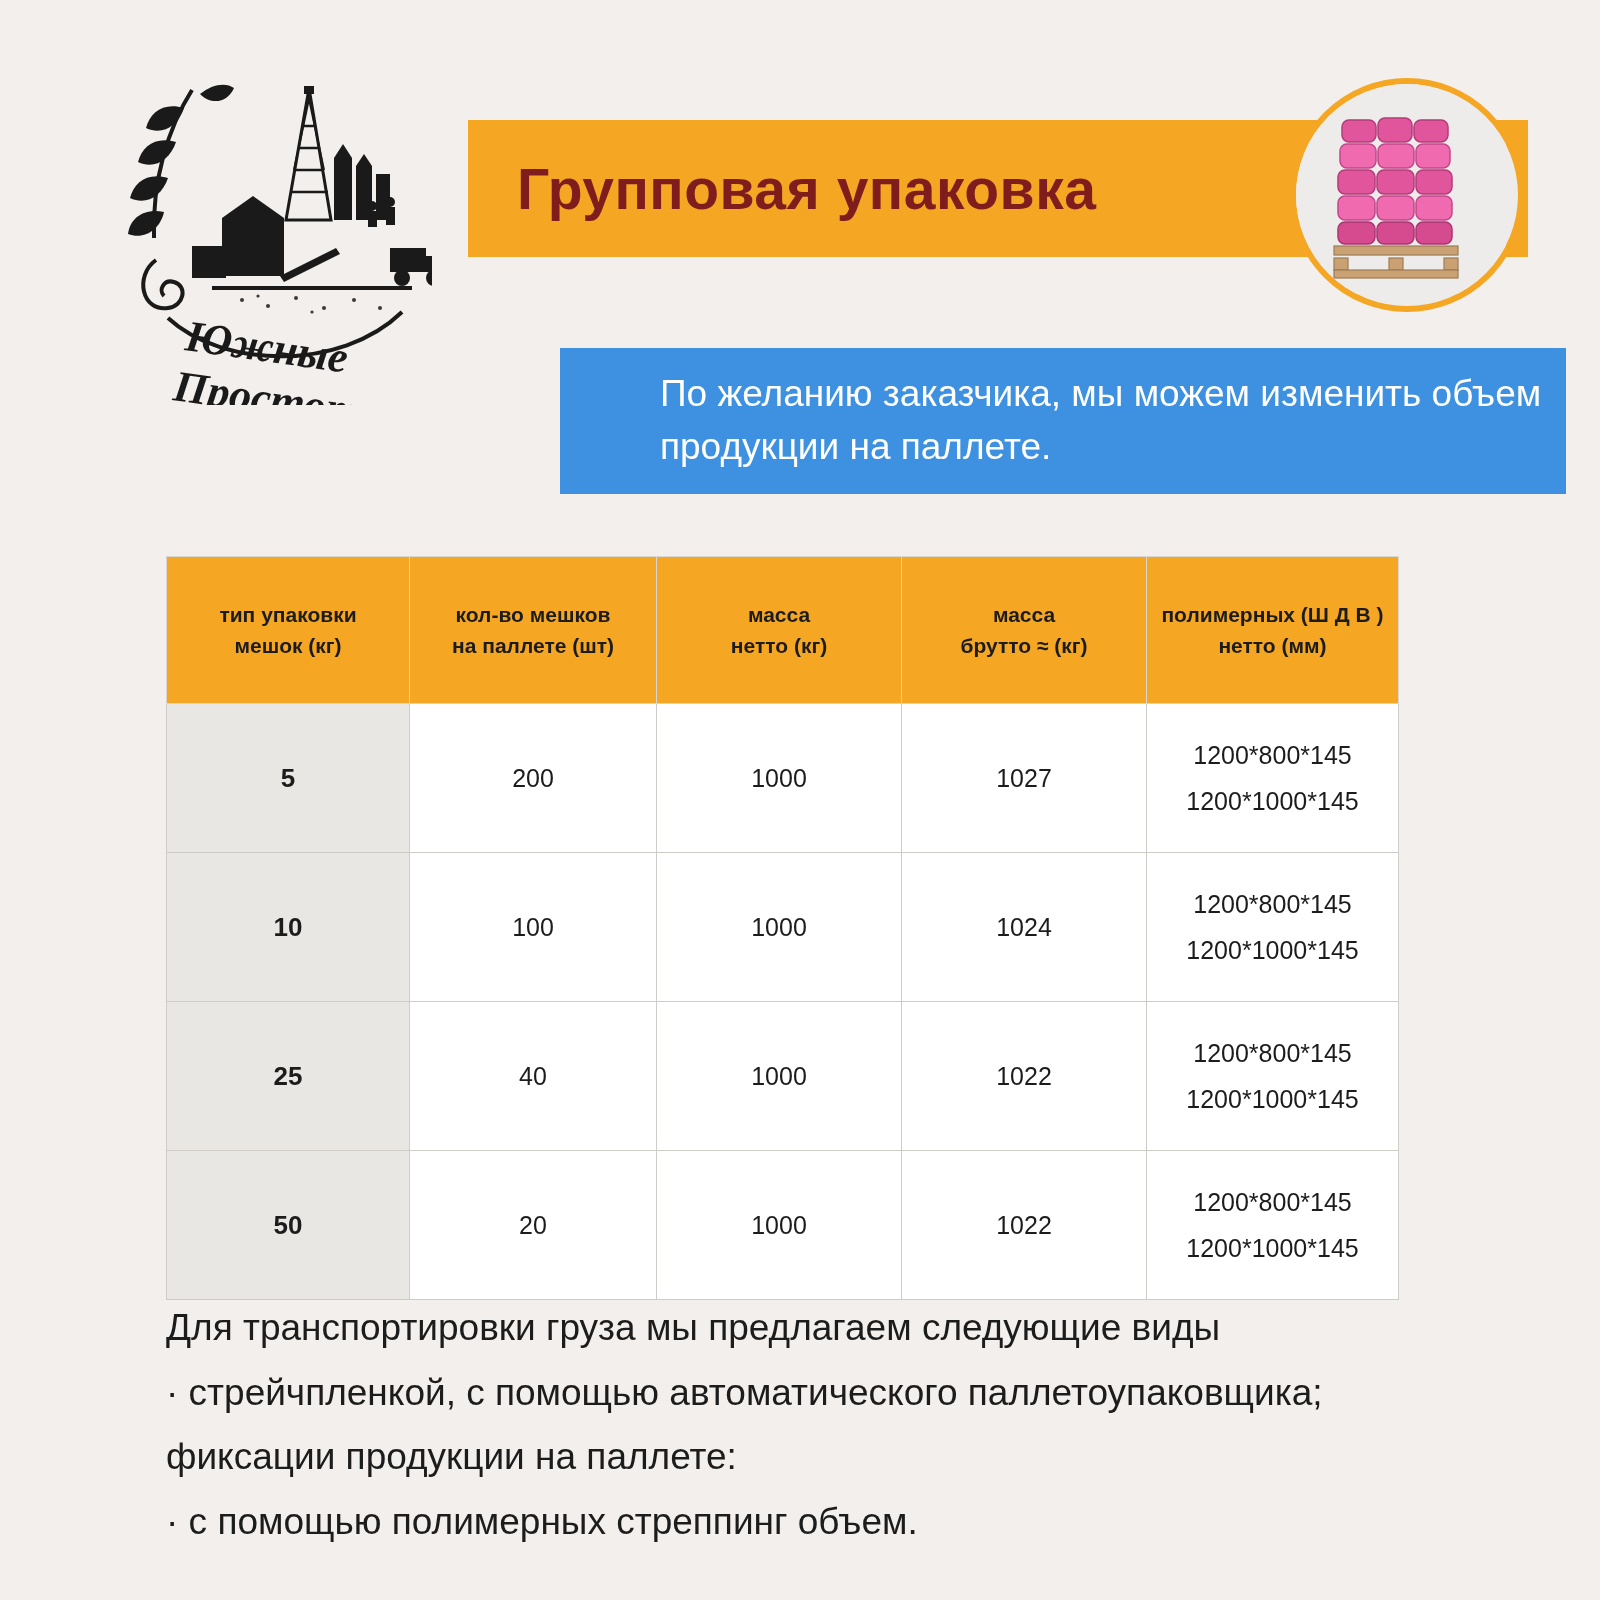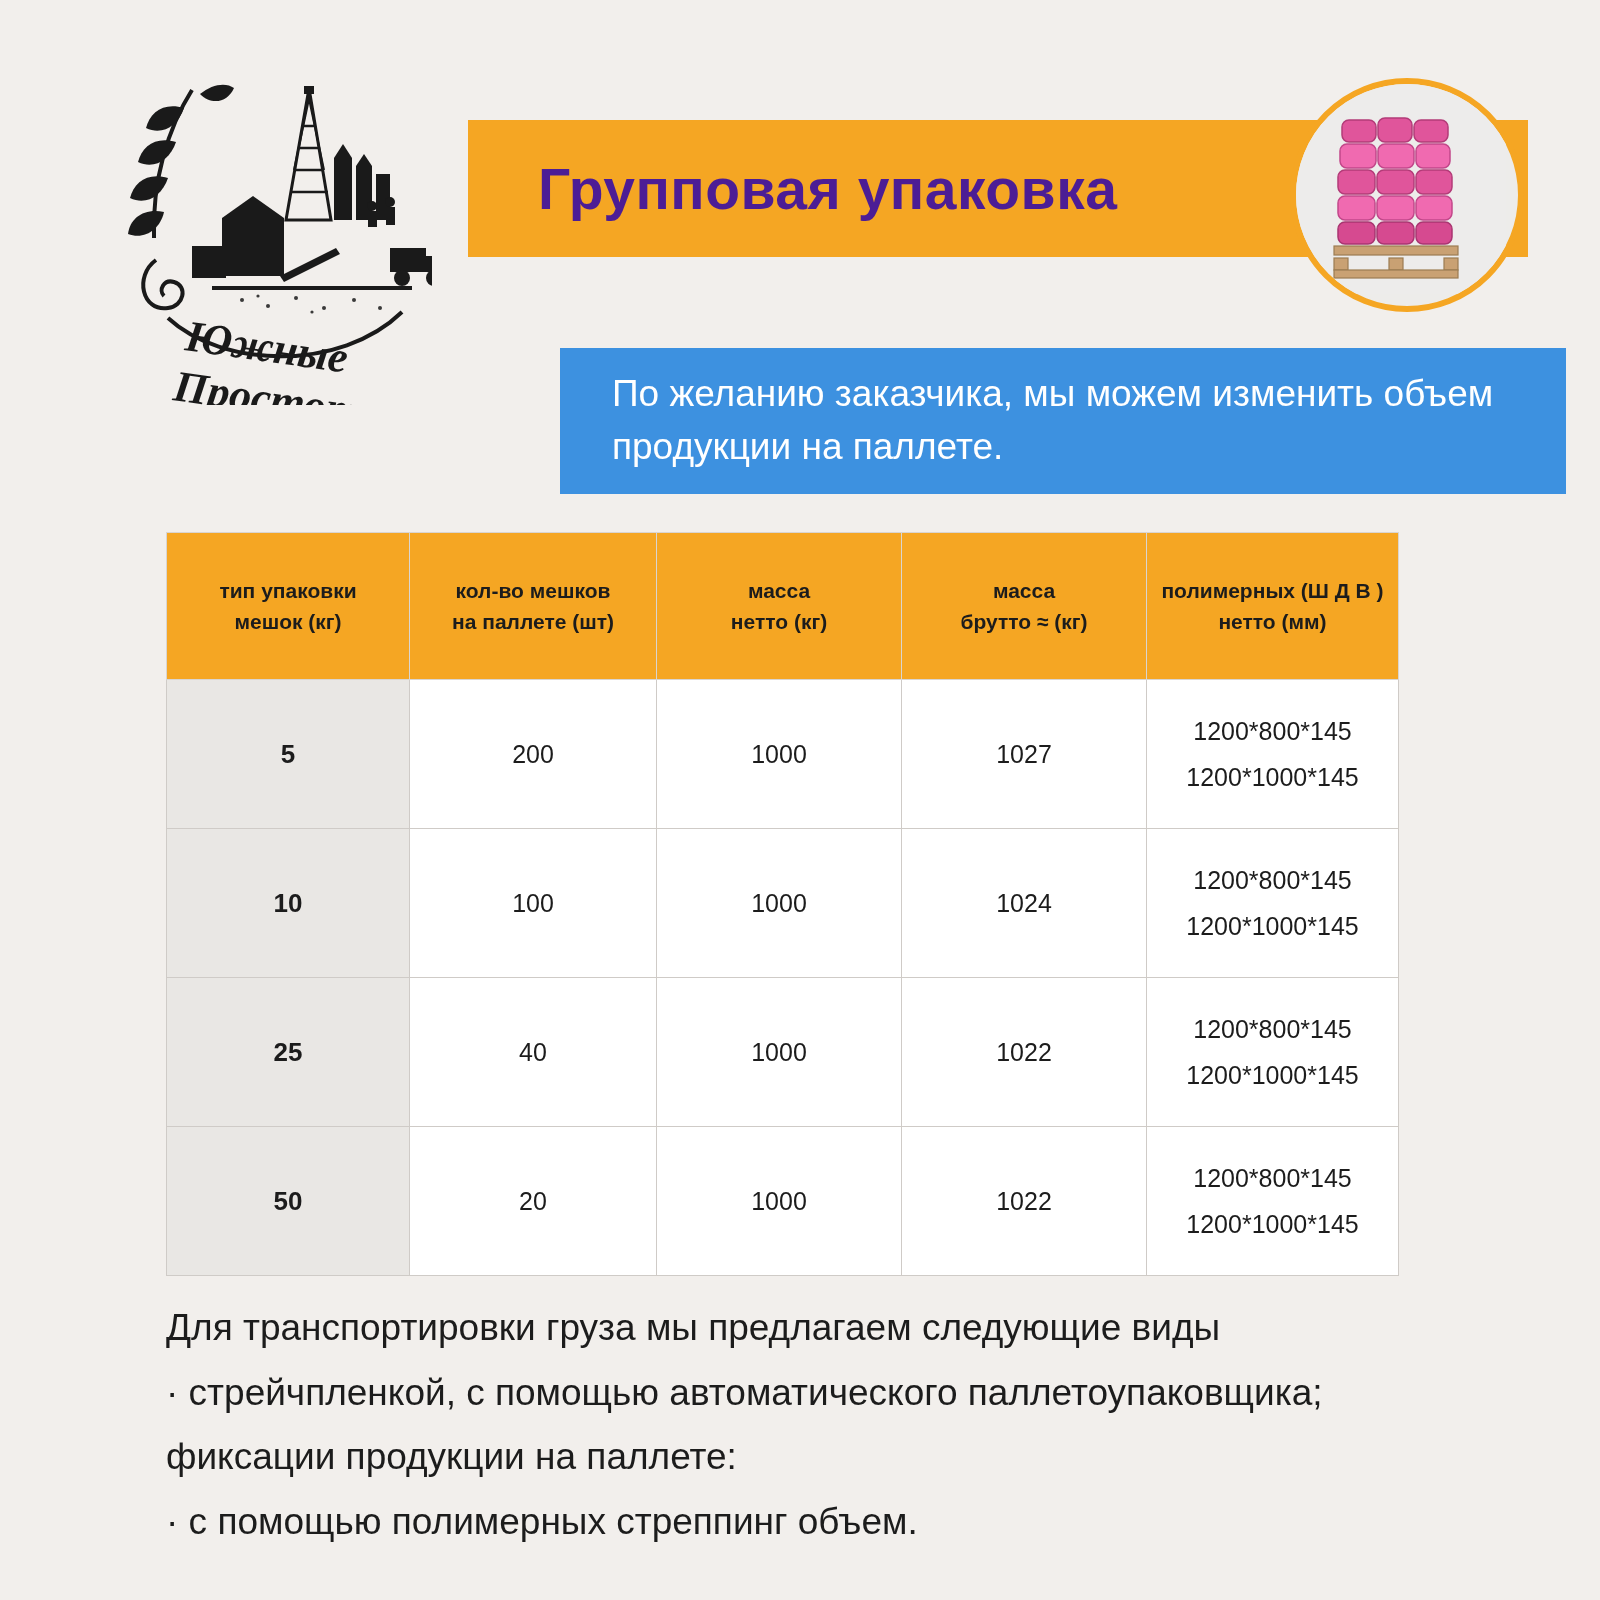--- a/index.html
+++ b/index.html
@@ -54,24 +54,24 @@
     position: absolute;
     left: 468px;
     top: 120px;
     width: 1060px;
     height: 137px;
     background: #f5a623;
     display: flex;
     align-items: center;
   }
   .header-banner .title {
-    color: #4c1d95;
+    color: #7f1d1d;
     font-size: 57px;
     font-weight: bold;
-    margin-left: 70px;
+    margin-left: 49px;
     letter-spacing: 0.5px;
   }
 
   
   .product-circle {
     position: absolute;
     left: 1290px;
     top: 78px;
     width: 222px;
     height: 222px;
@@ -93,27 +93,28 @@
     background: #3d91e0;
     display: flex;
     align-items: center;
   }
   .blue-note .note-text {
     color: #ffffff;
     font-size: 37px;
     line-height: 1.42;
     padding-left: 52px;
     padding-right: 20px;
+    margin-left: 48px;
   }
 
   
   .table-wrap {
     position: absolute;
     left: 166px;
-    top: 532px;
+    top: 556px;
     width: 1232px;
     z-index: 6;
   }
   table.pack-table {
     border-collapse: collapse;
     width: 1232px;
     table-layout: fixed;
   }
   table.pack-table th {
     background: #f5a623;

